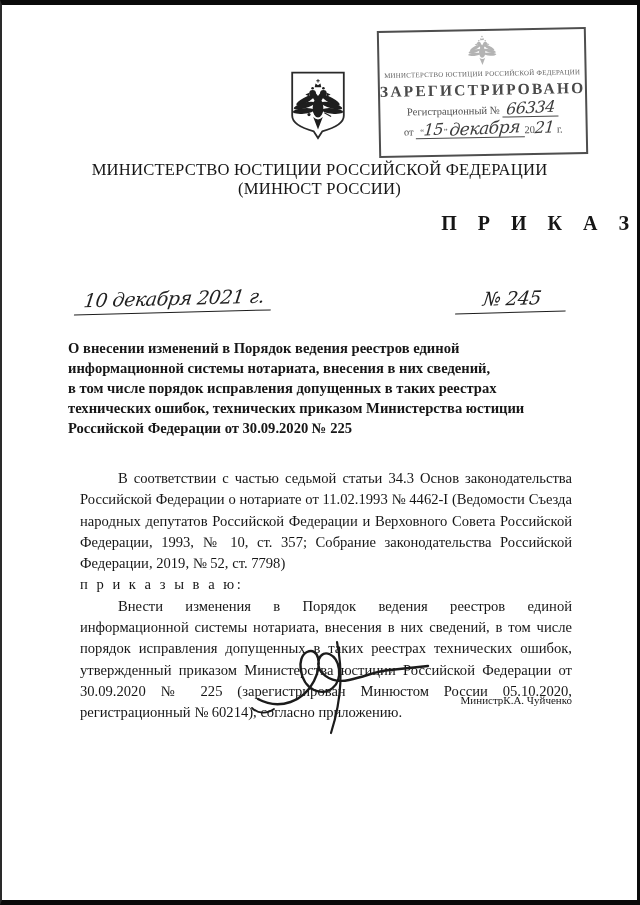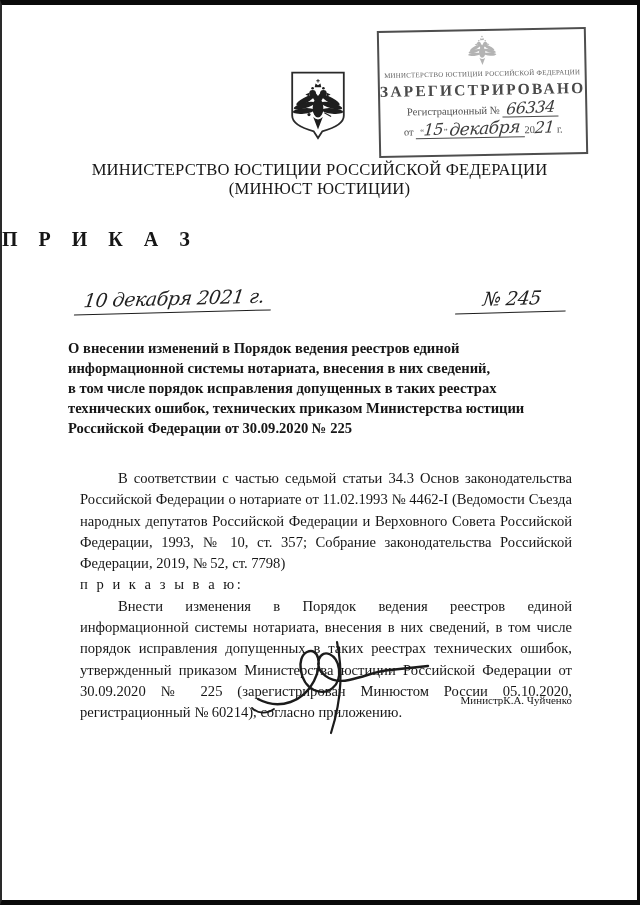--- a/index.html
+++ b/index.html
@@ -29,21 +29,21 @@
   .sh.big{font-size:17px;}
   .underl{border-bottom:1.2px solid #4a4a4a; display:inline-block; padding:0 4px 1px;}
   .stamp .q{font-size:9px;}
 
   
   .coat{position:absolute; left:286px; top:64px; width:60px; height:78px;}
 
   
   .ministry{position:absolute; top:155px; left:0; right:0; text-align:center;
     font-size:16.6px; line-height:19px; letter-spacing:.2px;}
-  .doc-type{position:absolute; top:223px; left:0; right:0; text-align:left;
+  .doc-type{position:absolute; top:207px; left:0; right:0; text-align:right;
     font-size:20px; font-weight:bold; letter-spacing:8px;}
   .city{position:absolute; top:250px; left:0; right:0; text-align:center;
     font-size:14px; letter-spacing:3.5px;}
 
   
   .date-line{position:absolute; top:282px; left:74px; right:70px;
     display:flex; justify-content:space-between; align-items:flex-end;}
   .hand{
     font-family:"DejaVu Serif", serif; font-style:italic; color:#222;
     font-size:19px; letter-spacing:-.5px; display:inline-block;
@@ -131,21 +131,21 @@
           <rect x="47.2" y="16.8" width="5.6" height="1.6"></rect>
         <path d="M42,78 L50,99 L58,78 Q50,86 42,78 Z"></path>
         <circle cx="35" cy="74" r="2.6"></circle>
         <rect x="61" y="70" width="13" height="1.8" transform="rotate(30 61 70)"></rect>
       </g>
     </svg>
   </div>
 
   <div class="ministry">
     <div>МИНИСТЕРСТВО ЮСТИЦИИ РОССИЙСКОЙ ФЕДЕРАЦИИ</div>
-    <div>(МИНЮСТ ЮСТИЦИИ)</div>
+    <div>(МИНЮСТ РОССИИ)</div>
   </div>
 
   <div class="doc-type">П Р И К А З</div>
 
   <div class="date-line">
     <span class="hand hand-underl">10 декабря 2021 г.</span>
     <span class="hand hand-underl num">№ 245</span>
   </div>
 
   <div class="subject">

